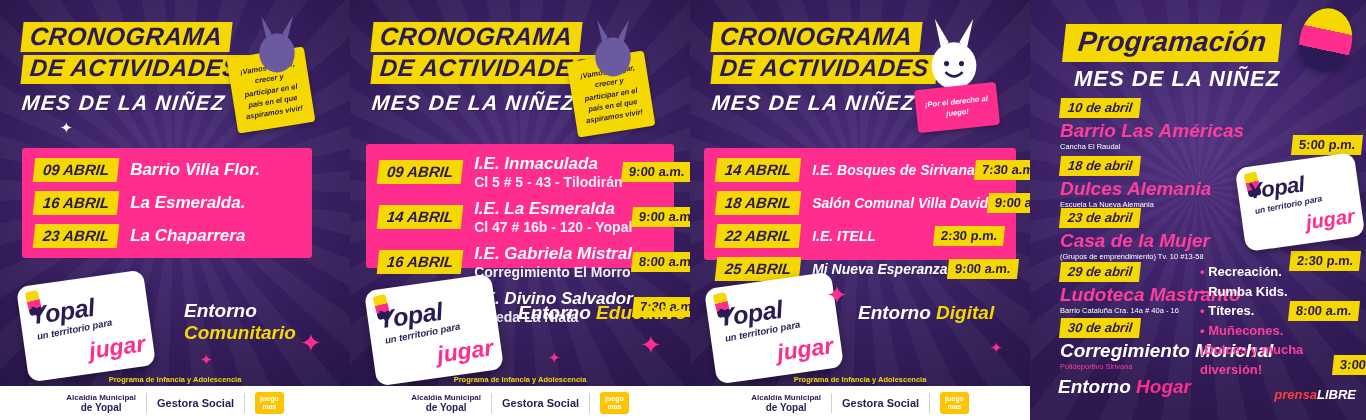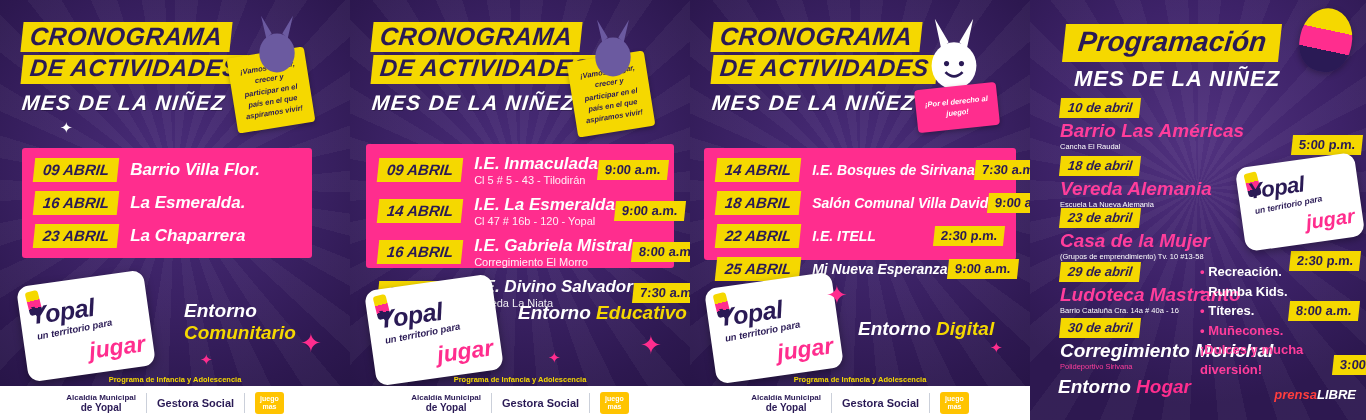--- a/index.html
+++ b/index.html
@@ -90,21 +90,21 @@
     font-weight:bold; font-size:15px;
     padding:3px 9px 4px 9px;
     font-style:italic;
     transform:skewX(-6deg);
     white-space:nowrap;
   }
   .chipname{
     color:#ffffff; font-weight:bold; font-size:17px;
     margin-left:12px; font-style:italic; white-space:nowrap;
   }
-  .chipname small{ display:block; font-size:11px; font-weight:normal; font-style:normal; opacity:.92; }
+  .chipname small{ display:block; font-size:14px; font-weight:bold; font-style:normal; opacity:.92; }
   .time {
     background:#f5d800; color:#2a1a55;
     font-weight:bold; font-size:13px;
     padding:2px 7px 3px 7px;
     margin-left:auto;
     transform:skewX(-6deg);
     white-space:nowrap;
   }
 
   .pinkbox{
@@ -383,21 +383,21 @@
       </div>
     </div>
 
     <div class="yopal" style="left:20px; top:280px;">
       <div class="flag"></div>
       <div class="yp1">Yopal</div>
       <div class="yp2">un territorio para</div>
       <div class="yp3">jugar</div>
     </div>
 
-    <div class="entorno" style="left:168px; top:318px;">
+    <div class="entorno" style="left:168px; top:302px;">
       <span>Entorno </span><b>Digital</b>
     </div>
 
     <div class="star" style="left:136px; top:282px;">✦</div>
     <div class="star sm" style="left:300px; top:340px;">✦</div>
 
     <div class="caption">Programa de Infancia y Adolescencia</div>
     <div class="footer">
       <div class="fl">
         <span>Alcaldía Municipal</span><br>
@@ -420,21 +420,21 @@
 
     <div class="ev" style="top:98px;">
       <div class="d">10 de abril</div>
       <div class="n">Barrio Las Américas</div>
       <div class="sm">Cancha El Raudal</div>
       <div class="t" style="bottom:-4px;">5:00 p.m.</div>
     </div>
 
     <div class="ev" style="top:156px;">
       <div class="d">18 de abril</div>
-      <div class="n">Vereda Alemania</div>
+      <div class="n">Dulces Alemania</div>
       <div class="sm">Escuela La Nueva Alemania</div>
       <div class="t" style="bottom:-4px; right:-140px;">9:00 a.m.</div>
     </div>
 
     <div class="ev" style="top:208px;">
       <div class="d">23 de abril</div>
       <div class="n">Casa de la Mujer</div>
       <div class="sm">(Grupos de emprendimiento) Tv. 10 #13-58</div>
       <div class="t" style="bottom:-10px; right:-150px;">2:30 p.m.</div>
     </div>

